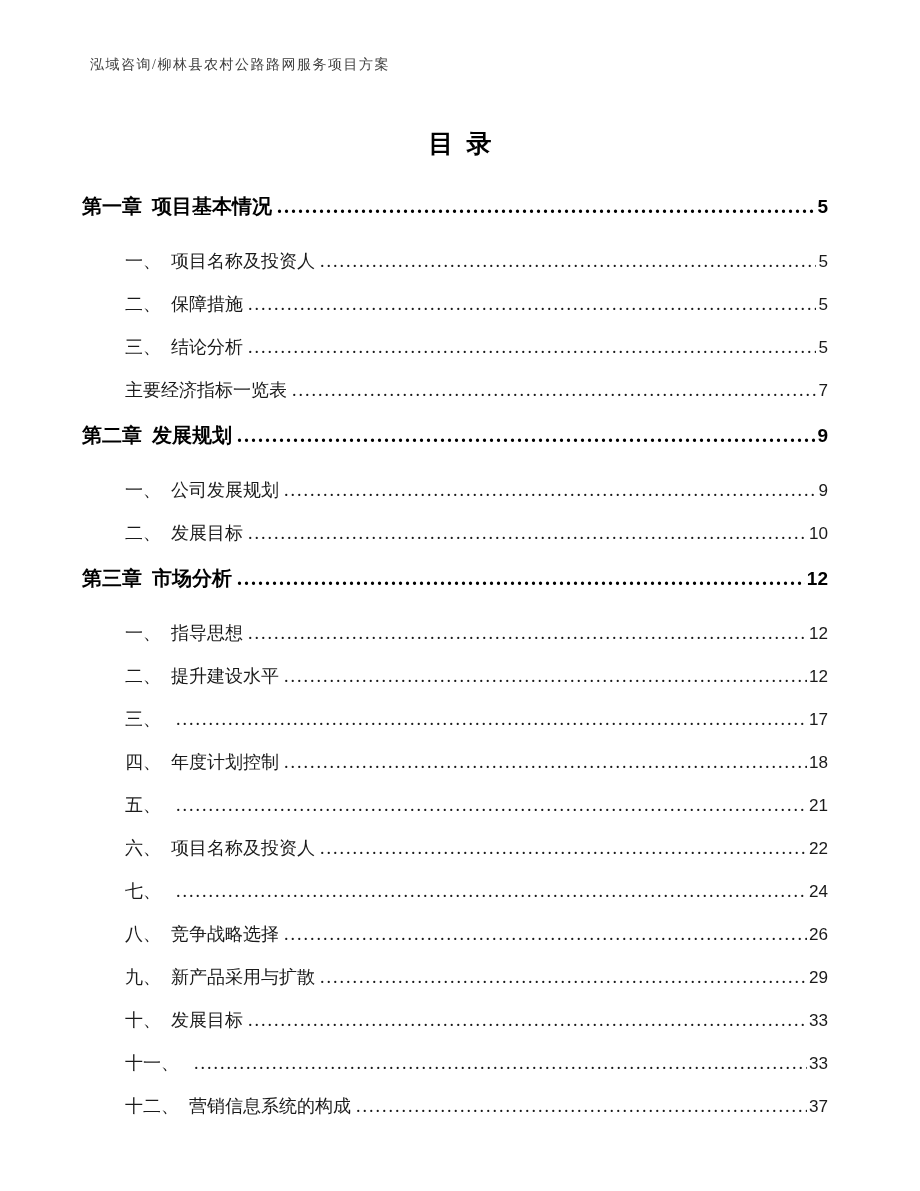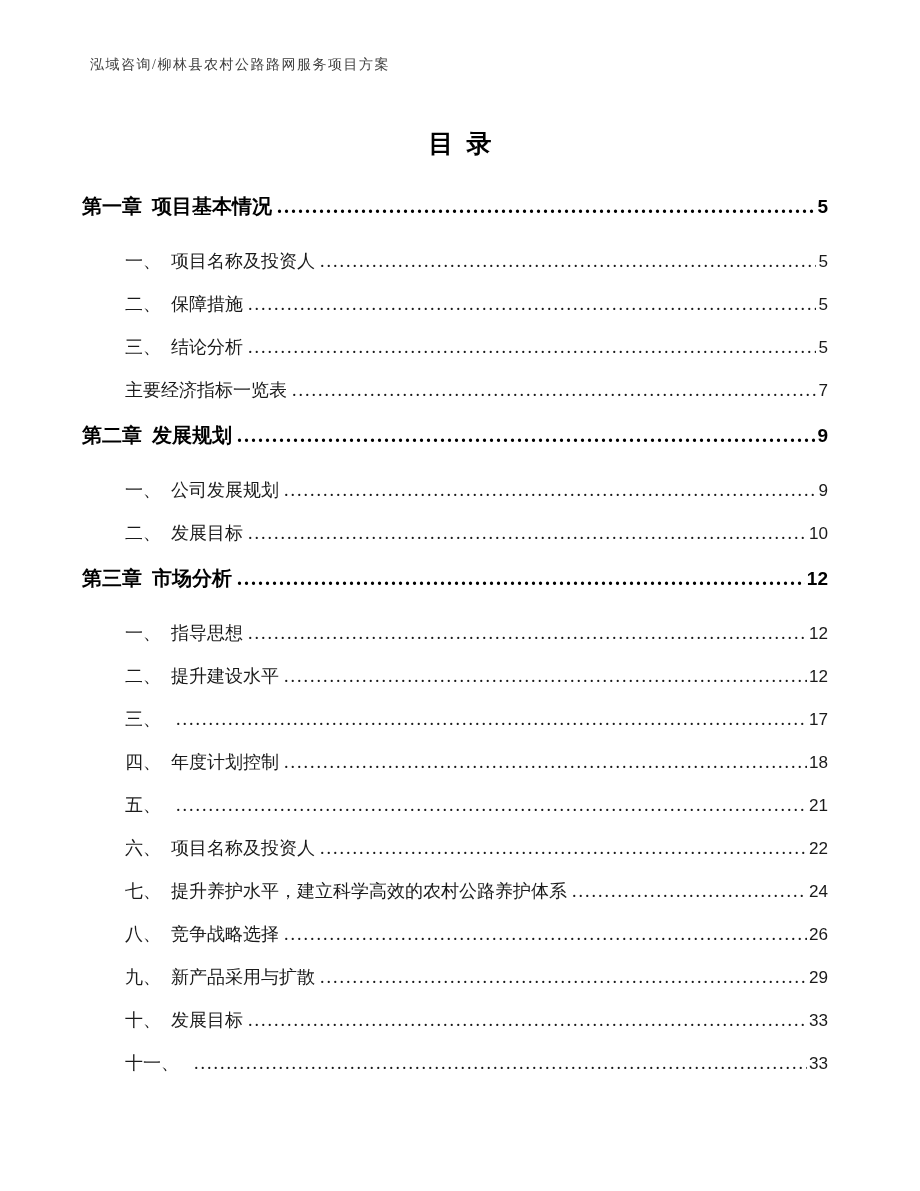--- a/index.html
+++ b/index.html
@@ -181,21 +181,20 @@
         <span class="toc-page">21</span>
       </div>
       <div class="toc-row level-2">
         <span class="toc-num">六、</span>
         <span class="toc-text">项目名称及投资人</span>
         <span class="toc-dots"></span>
         <span class="toc-page">22</span>
       </div>
       <div class="toc-row level-2">
         <span class="toc-num">七、</span>
-        <span class="toc-text">提升养护水平，建立科学高效的农村公路养护体系</span>
         <span class="toc-dots"></span>
         <span class="toc-page">24</span>
       </div>
       <div class="toc-row level-2">
         <span class="toc-num">八、</span>
         <span class="toc-text">竞争战略选择</span>
         <span class="toc-dots"></span>
         <span class="toc-page">26</span>
       </div>
       <div class="toc-row level-2">
@@ -208,14 +207,20 @@
         <span class="toc-num">十、</span>
         <span class="toc-text">发展目标</span>
         <span class="toc-dots"></span>
         <span class="toc-page">33</span>
       </div>
       <div class="toc-row level-2">
         <span class="toc-num">十一、</span>
         <span class="toc-dots"></span>
         <span class="toc-page">33</span>
       </div>
+      <div class="toc-row level-2">
+        <span class="toc-num">十二、</span>
+        <span class="toc-text">营销信息系统的构成</span>
+        <span class="toc-dots"></span>
+        <span class="toc-page">37</span>
+      </div>
     </div>
 </div>
 
 </body></html>

